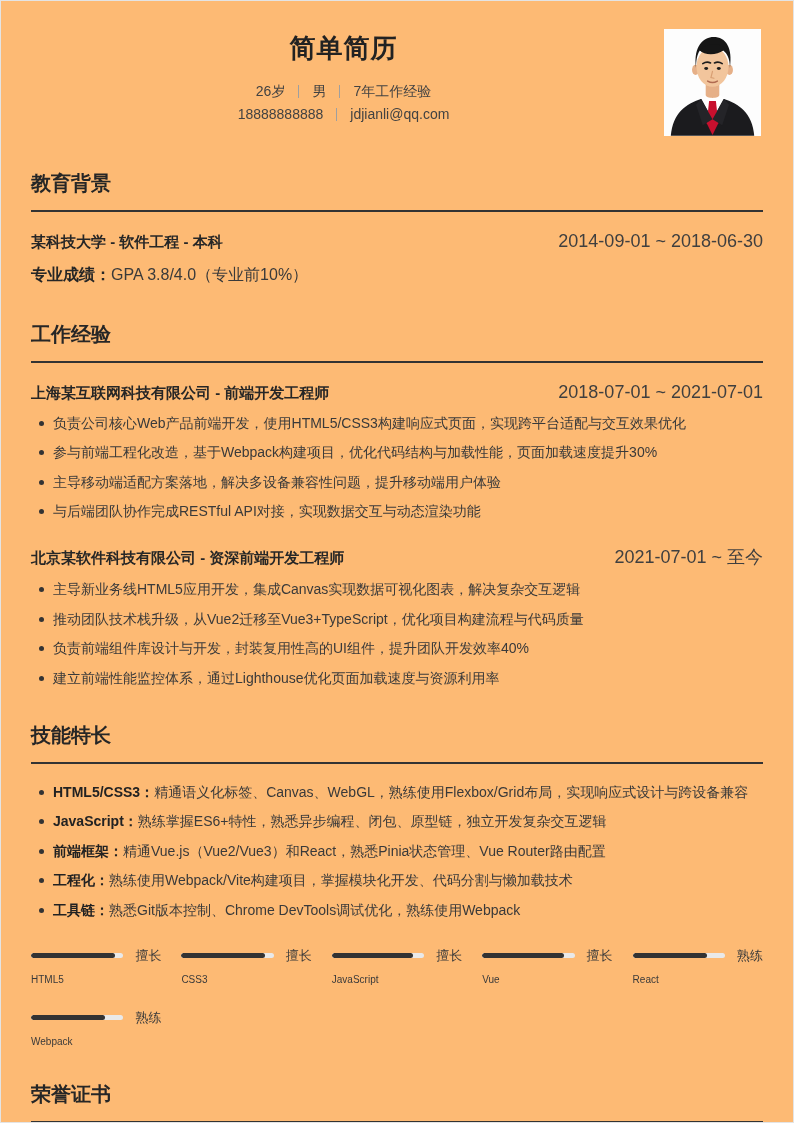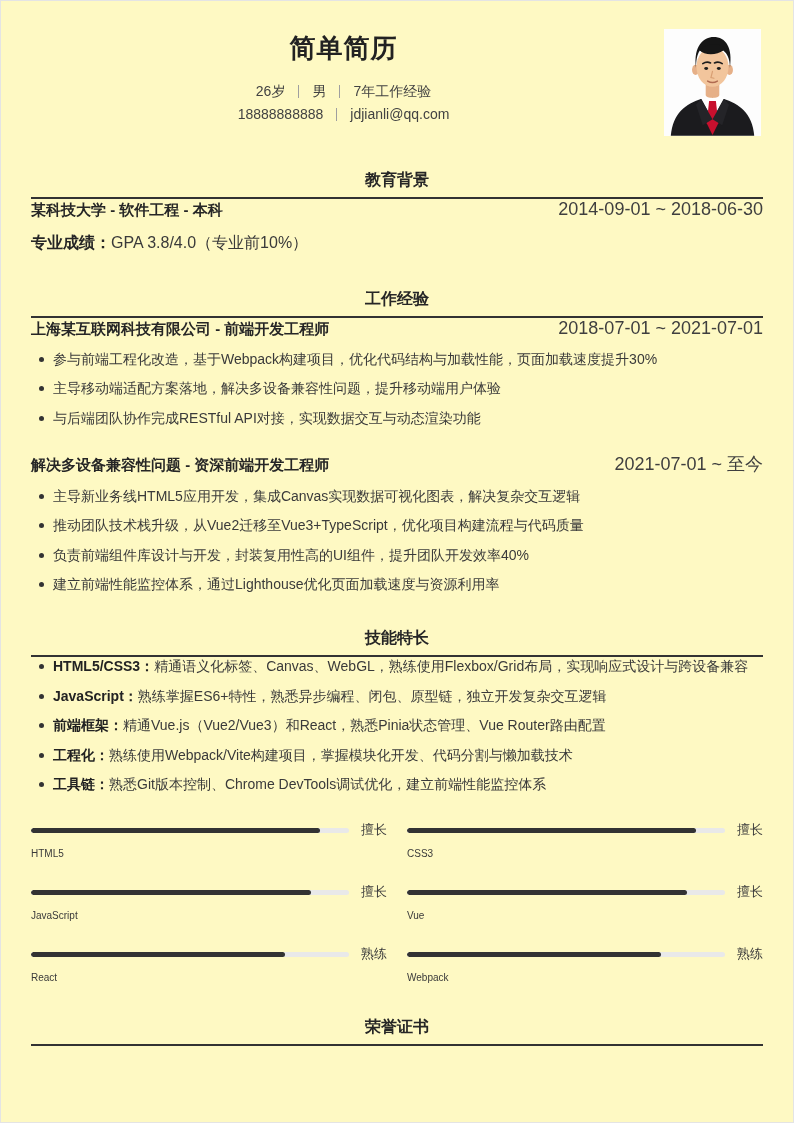--- a/index.html
+++ b/index.html
@@ -6,21 +6,21 @@
   html, body { background: #ffffff; }
   body {
     font-family: "Liberation Sans", "DejaVu Sans", sans-serif;
     color: #3a3a3a;
     -webkit-font-smoothing: antialiased;
   }
   .page {
     width: 794px;
     height: 1123px;
     margin: 0 auto;
-    background: #fef9c3;
+    background: #fdba74;
     border: 1px solid #e4e4e4;
     padding: 24px 30px 0 30px;
     overflow: hidden;
     position: relative;
   }
   
   .resume-header { display: flex; align-items: flex-start; }
   .header-info { flex: 1; text-align: center; padding-top: 6px; }
   .name-title { font-size: 26px; font-weight: 700; color: #222; letter-spacing: 1px; margin-bottom: 14px; }
   .info-line { font-size: 14px; color: #424242; line-height: 23px; }
@@ -29,24 +29,24 @@
     background: #9f9f9f; margin: 0 13px; vertical-align: -2px;
   }
   .photo {
     width: 97px; height: 107px; margin: 4px 2px 0 8px;
     flex: 0 0 auto; overflow: hidden; background: #fdfdfd;
   }
   .photo svg { display: block; width: 100%; height: 100%; }
   
   .section { margin-top: 34px; }
   .section-title {
-    font-size: 16px; font-weight: 700; color: #262626;
-    padding-bottom: 6px; border-bottom: 2px solid #333; text-align: center;
-  }
-  .section-body { }
+    font-size: 20px; font-weight: 700; color: #262626;
+    padding-bottom: 13px; border-bottom: 2px solid #333;
+  }
+  .section-body { margin-top: 19px; }
   
   .entry-head { display: flex; justify-content: space-between; align-items: baseline; margin-bottom: 11px; }
   .entry-name { font-size: 15px; font-weight: 700; color: #262626; }
   .entry-date { font-size: 18px; color: #3f3f3f; }
   .edu-row { font-size: 16px; line-height: 23.5px; color: #3a3a3a; }
   .edu-row b { color: #262626; }
   
   ul.bullets { list-style: none; }
   ul.bullets li {
     position: relative; padding-left: 22px;
@@ -55,21 +55,21 @@
   ul.bullets li::before {
     content: ""; position: absolute; left: 8px; top: 7px;
     width: 5px; height: 5px; border-radius: 50%; background: #333;
   }
   ul.bullets li b { color: #222; }
   .job { margin-bottom: 24px; }
   .job:last-child { margin-bottom: 0; }
   
   .bars-grid {
     margin-top: 27px;
-    display: grid; grid-template-columns: repeat(2, 1fr);
+    display: grid; grid-template-columns: repeat(5, 1fr);
     column-gap: 20px; row-gap: 24px;
   }
   .bar-row { display: flex; align-items: center; }
   .bar-track {
     flex: 1; height: 5px; border-radius: 3px; background: #e9e9e9; overflow: hidden;
   }
   .bar-fill { height: 100%; border-radius: 3px; background: #333; }
   .bar-level { font-size: 13px; color: #3a3a3a; margin-left: 12px; white-space: nowrap; }
   .bar-name { font-size: 10px; color: #3a3a3a; margin-top: 9px; }
 </style>
@@ -140,29 +140,30 @@
   <div class="section">
     <div class="section-title">工作经验</div>
     <div class="section-body">
 
       <div class="job">
         <div class="entry-head">
           <span class="entry-name">上海某互联网科技有限公司 - 前端开发工程师</span>
           <span class="entry-date">2018-07-01 ~ 2021-07-01</span>
         </div>
         <ul class="bullets">
+          <li>负责公司核心Web产品前端开发，使用HTML5/CSS3构建响应式页面，实现跨平台适配与交互效果优化</li>
           <li>参与前端工程化改造，基于Webpack构建项目，优化代码结构与加载性能，页面加载速度提升30%</li>
           <li>主导移动端适配方案落地，解决多设备兼容性问题，提升移动端用户体验</li>
           <li>与后端团队协作完成RESTful API对接，实现数据交互与动态渲染功能</li>
         </ul>
       </div>
 
       <div class="job">
         <div class="entry-head">
-          <span class="entry-name">解决多设备兼容性问题 - 资深前端开发工程师</span>
+          <span class="entry-name">北京某软件科技有限公司 - 资深前端开发工程师</span>
           <span class="entry-date">2021-07-01 ~ 至今</span>
         </div>
         <ul class="bullets">
           <li>主导新业务线HTML5应用开发，集成Canvas实现数据可视化图表，解决复杂交互逻辑</li>
           <li>推动团队技术栈升级，从Vue2迁移至Vue3+TypeScript，优化项目构建流程与代码质量</li>
           <li>负责前端组件库设计与开发，封装复用性高的UI组件，提升团队开发效率40%</li>
           <li>建立前端性能监控体系，通过Lighthouse优化页面加载速度与资源利用率</li>
         </ul>
       </div>
 
@@ -170,21 +171,21 @@
   </div>
 
   <div class="section">
     <div class="section-title">技能特长</div>
     <div class="section-body">
       <ul class="bullets">
         <li><b>HTML5/CSS3：</b><span>精通语义化标签、Canvas、WebGL，熟练使用Flexbox/Grid布局，实现响应式设计与跨设备兼容</span></li>
         <li><b>JavaScript：</b><span>熟练掌握ES6+特性，熟悉异步编程、闭包、原型链，独立开发复杂交互逻辑</span></li>
         <li><b>前端框架：</b><span>精通Vue.js（Vue2/Vue3）和React，熟悉Pinia状态管理、Vue Router路由配置</span></li>
         <li><b>工程化：</b><span>熟练使用Webpack/Vite构建项目，掌握模块化开发、代码分割与懒加载技术</span></li>
-        <li><b>工具链：</b><span>熟悉Git版本控制、Chrome DevTools调试优化，建立前端性能监控体系</span></li>
+        <li><b>工具链：</b><span>熟悉Git版本控制、Chrome DevTools调试优化，熟练使用Webpack</span></li>
       </ul>
 
       <div class="bars-grid">
         <div class="bar-item">
           <div class="bar-row">
               <div class="bar-track">
                 <div class="bar-fill" style="width: 91%;"></div>
               </div>
               <span class="bar-level">擅长</span>
             </div>

